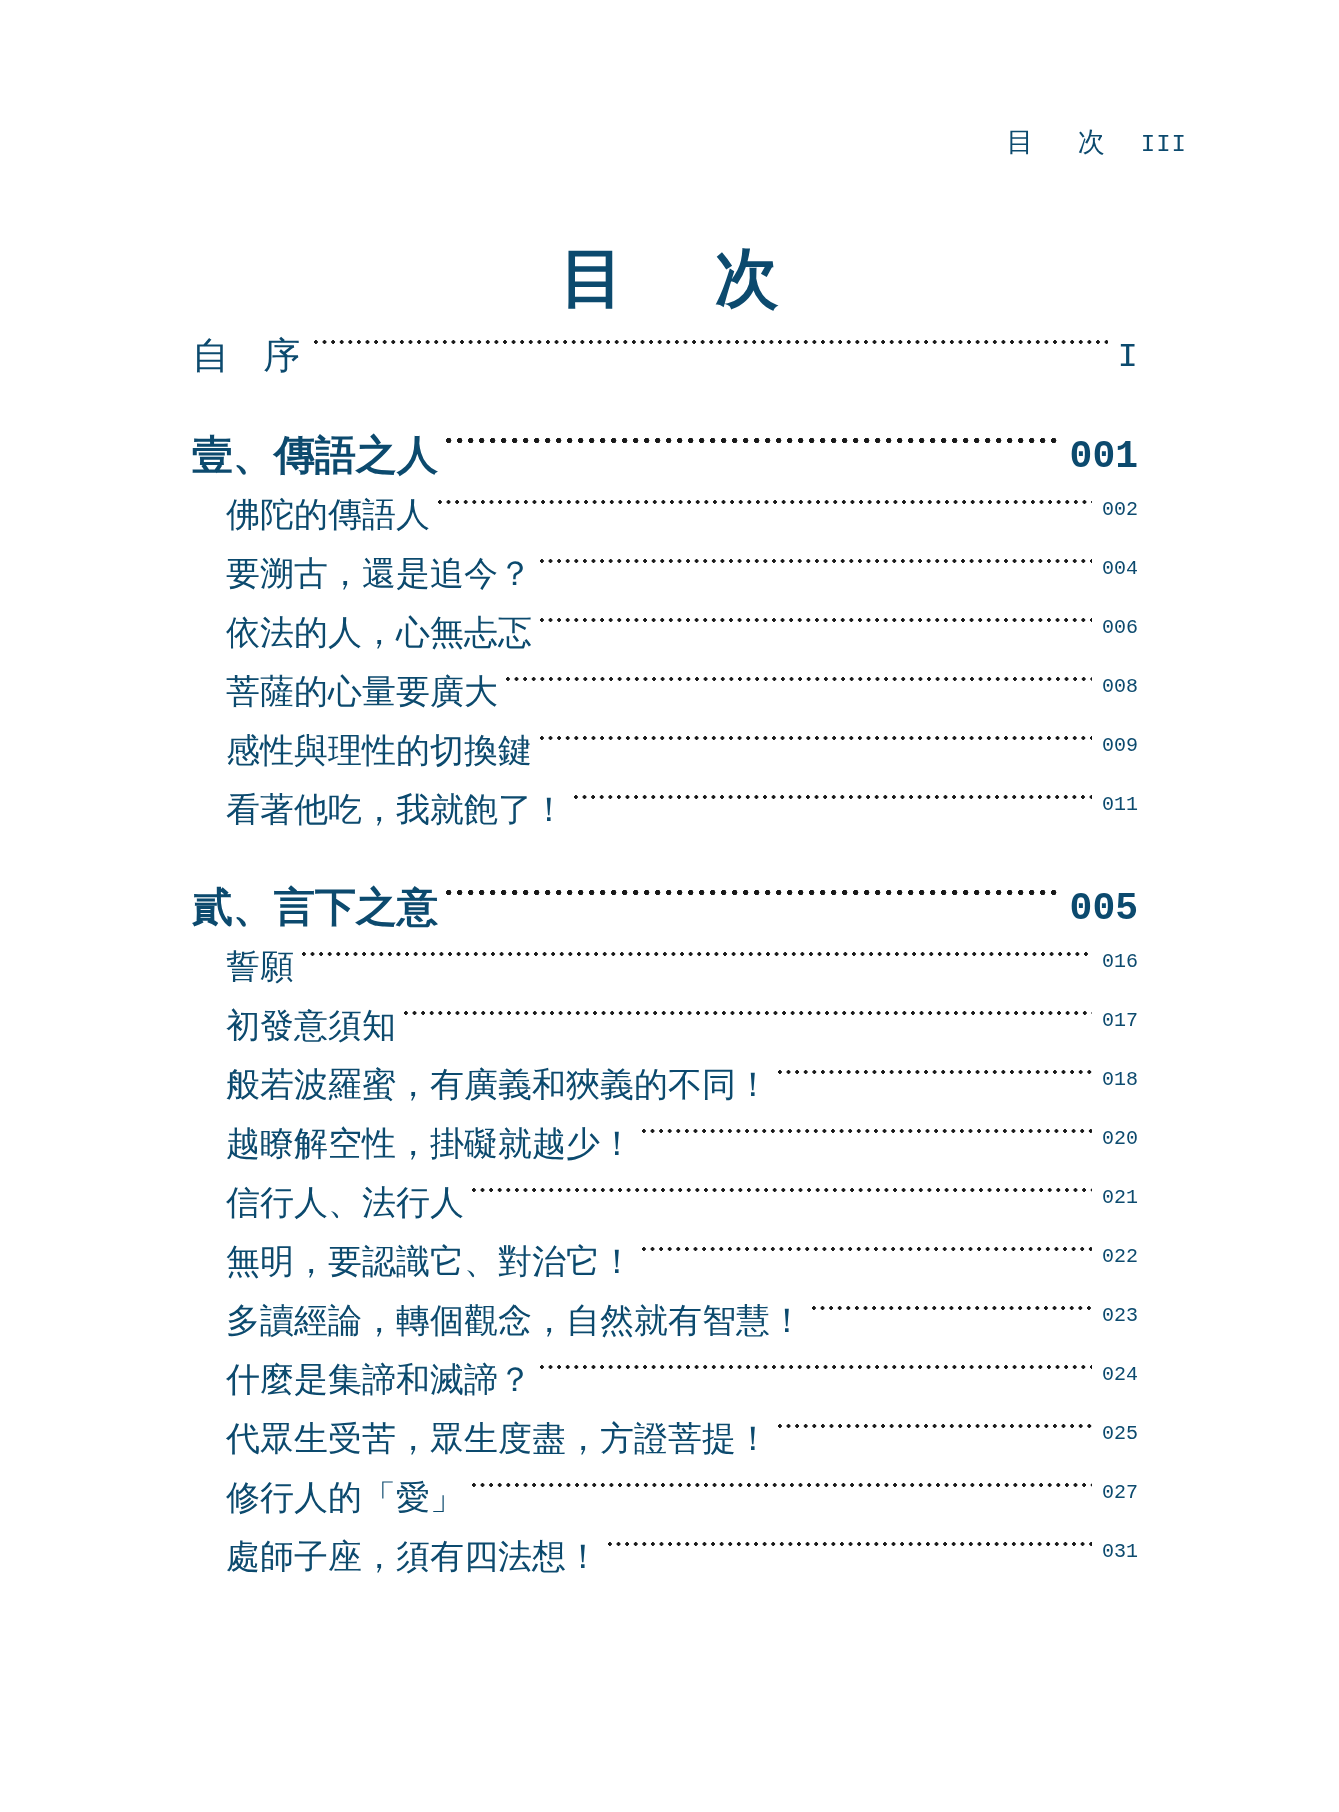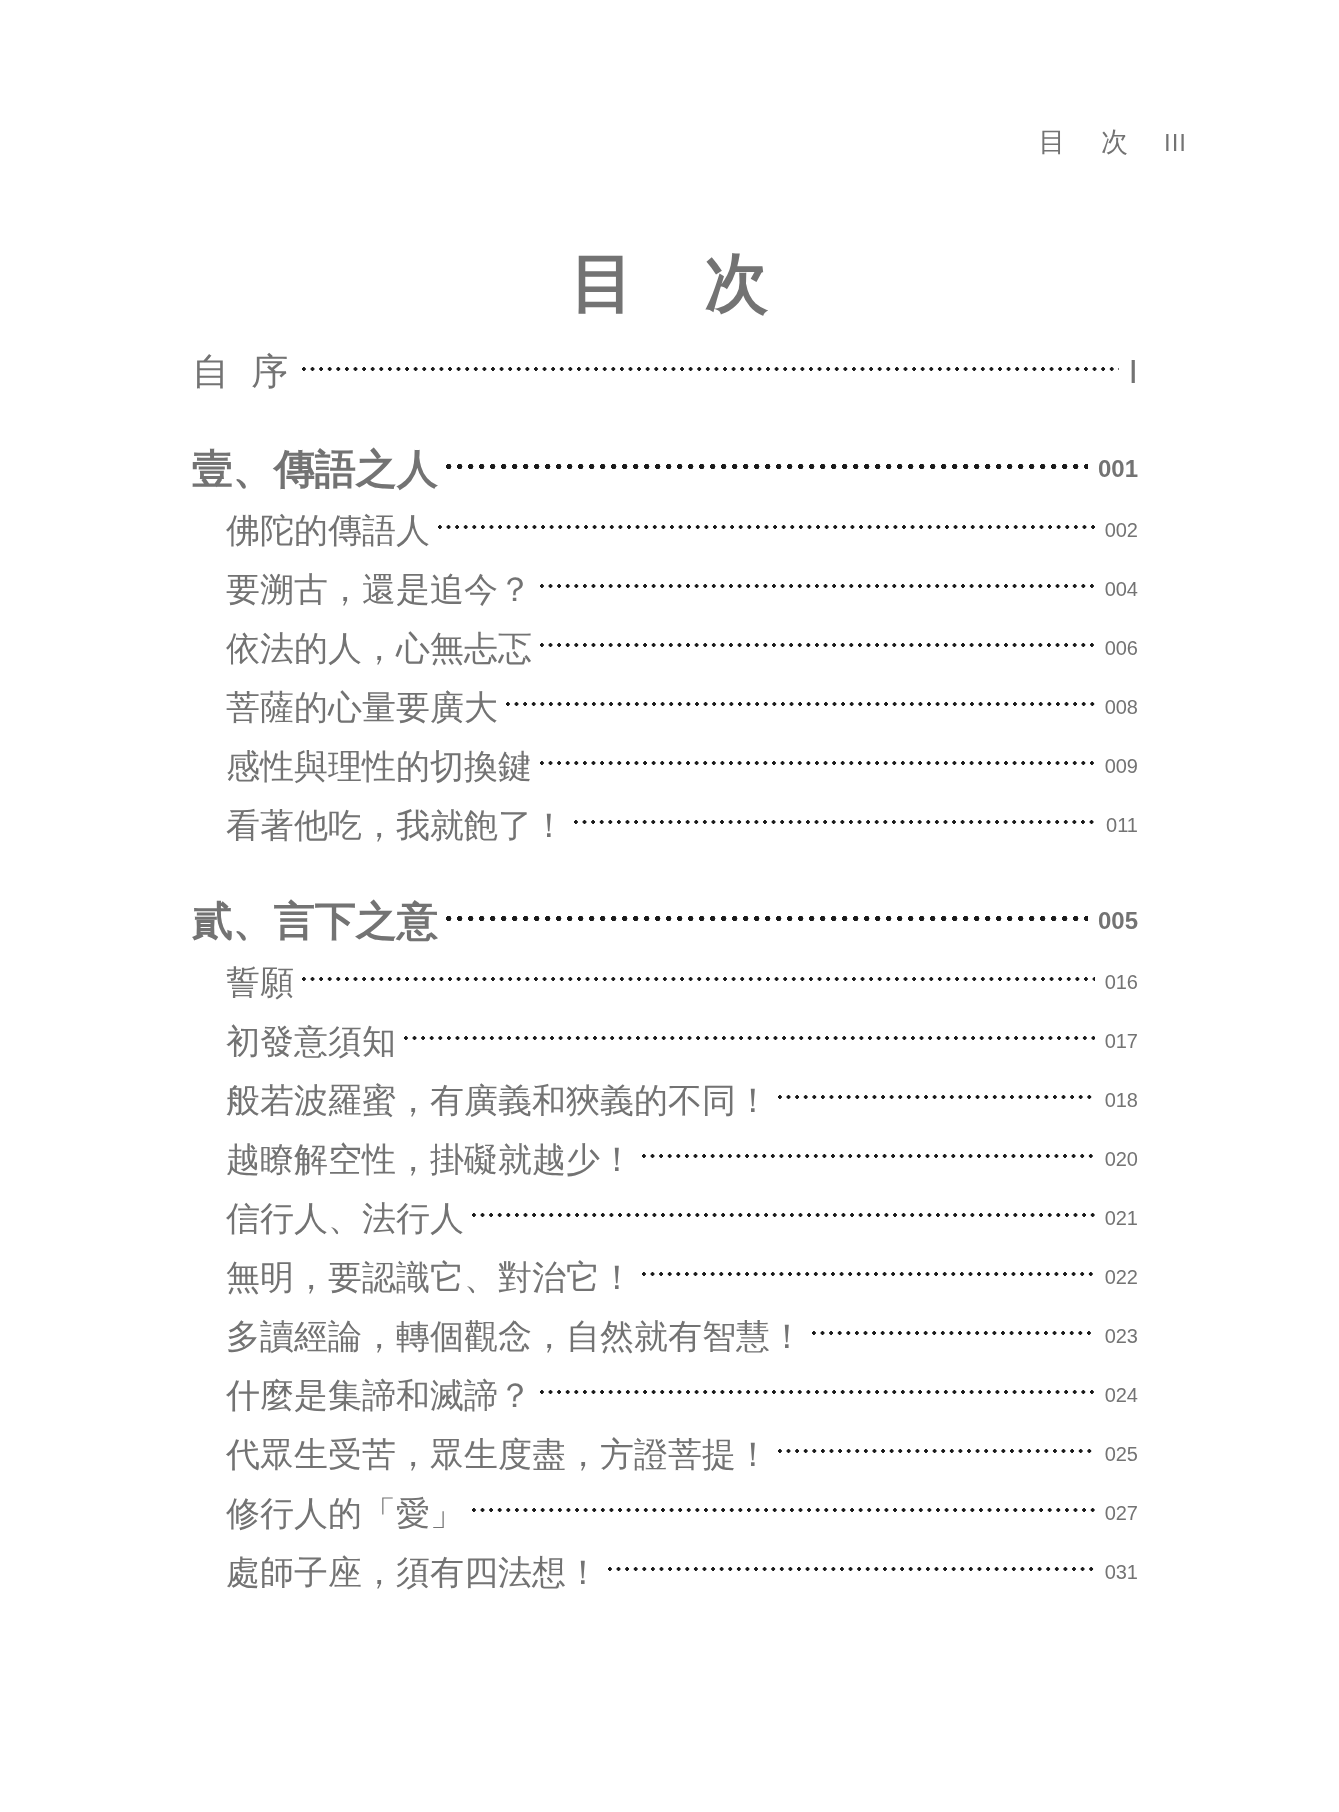--- a/index.html
+++ b/index.html
@@ -3,22 +3,22 @@
 <meta charset="utf-8">
 <style>
   * { margin: 0; padding: 0; box-sizing: border-box; }
   html, body { background: #e8e8e8; }
   .page {
     position: relative;
     width: 1339px;
     height: 1812px;
     margin: 0 auto;
     background: #ffffff;
-    color: #737373;
-    font-family: Liberation Sans, sans-serif;
+    color: #0c4a6e;
+    font-family: Liberation Mono, monospace;
     overflow: hidden;
   }
   .running-head {
     position: absolute;
     top: 124px;
     right: 152px;
     display: flex;
     align-items: baseline;
     gap: 22px;
   }
@@ -44,21 +44,21 @@
     white-space: nowrap;
   }
   .toc {
     position: absolute;
     top: 340px;
     left: 192px;
     width: 946px;
   }
   .row {
     display: flex;
-    align-items: center;
+    align-items: flex-start;
     line-height: 1;
   }
   .row .label { white-space: nowrap; }
   .row .pg { white-space: nowrap; }
   .leader {
     flex: 1;
     height: 4px;
     margin: 0 10px 5px 8px;
     background-image: radial-gradient(circle at 2px 2px, #1a1a1a 1.8px, rgba(0,0,0,0) 2px);
     background-size: 8.6px 4px;
@@ -70,21 +70,21 @@
     font-size: 37px;
   }
   .front-row .label { letter-spacing: 6px; }
   .front-row .pg { font-size: 34px; }
   .section-row {
     height: 62px;
     margin-top: 36px;
     font-size: 41px;
     font-weight: bold;
   }
-  .section-row .pg { font-size: 24px; }
+  .section-row .pg { font-size: 38px; }
   .section-row .leader {
     height: 5px;
     margin-bottom: 5px;
     background-image: radial-gradient(circle at 2.8px 2.5px, #1a1a1a 2.5px, rgba(0,0,0,0) 2.8px);
     background-size: 11px 5px;
   }
   .item-row {
     height: 59px;
     font-size: 34px;
     padding-left: 34px;

